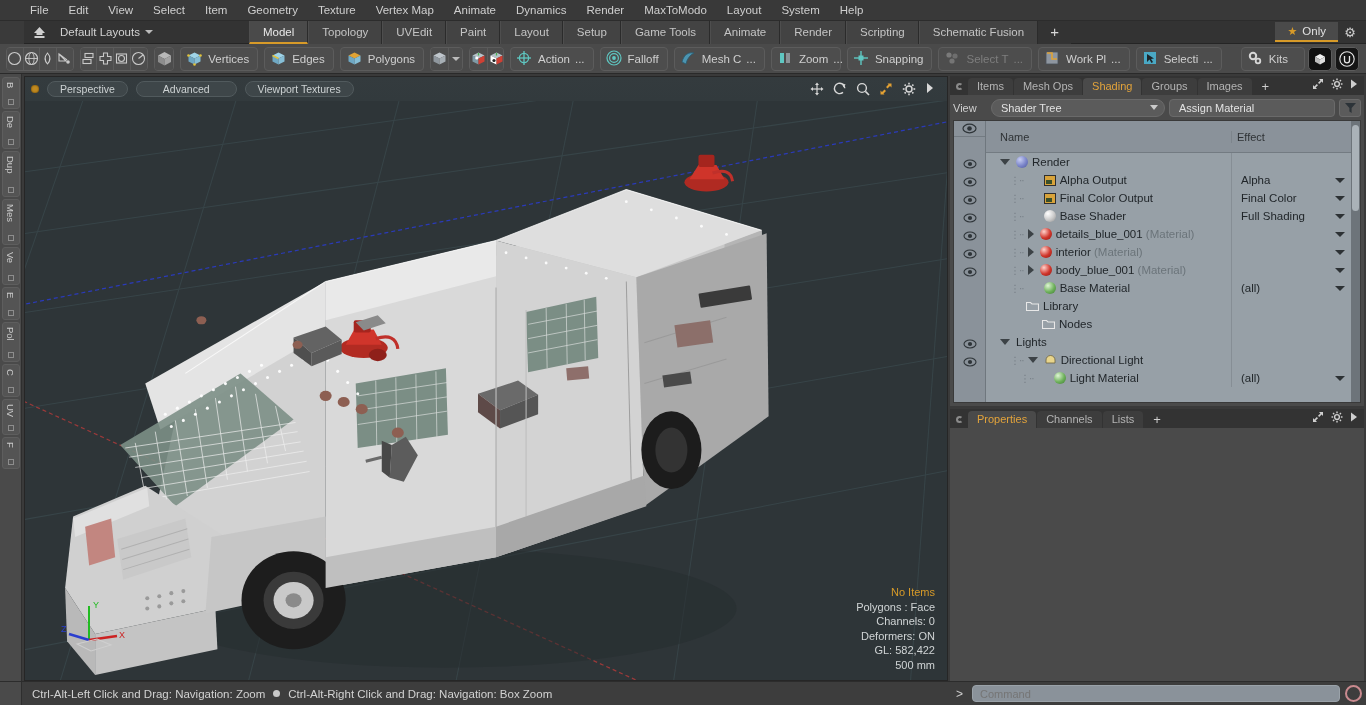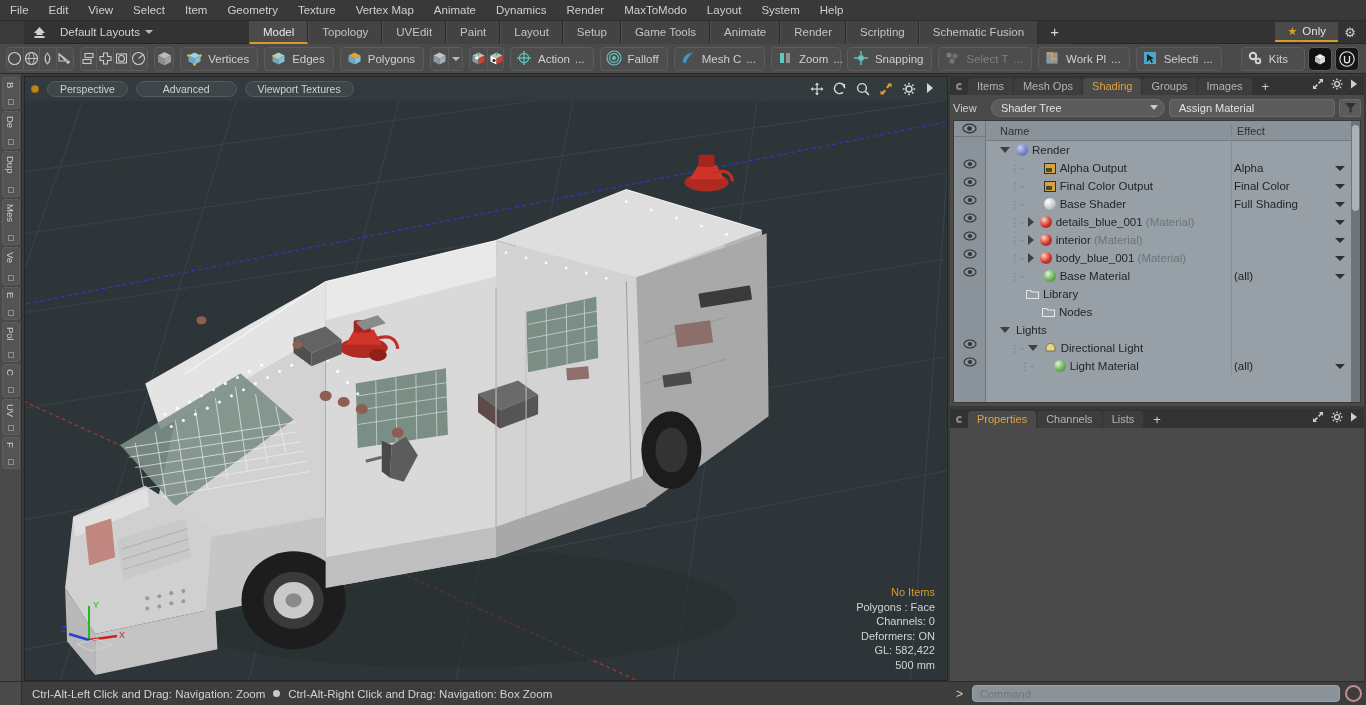--- a/index.html
+++ b/index.html
@@ -10,21 +10,21 @@
     font-size: 11px;
     color: #c8c8c8;
     overflow: hidden;
     -webkit-font-smoothing: antialiased;
   }
   #app { position: relative; width: 1366px; height: 705px; display: flex; flex-direction: column; }
 
   
   .menubar {
     height: 21px; background: #393939; display: flex; align-items: center;
-    padding-left: 0; flex: 0 0 21px; border-bottom: 1px solid #2c2c2c;
+    padding-left: 20px; flex: 0 0 21px; border-bottom: 1px solid #2c2c2c;
   }
   .menubar .mi {
     padding: 0 10px; height: 21px; line-height: 21px; font-size: 11.5px;
     color: #cfcfcf; cursor: default; white-space: nowrap;
   }
 
   
   .layoutbar {
     height: 23px; background: #333333; display: flex; align-items: center;
     flex: 0 0 23px; border-bottom: 1px solid #252525; position: relative; margin-left: 24px;
@@ -163,31 +163,31 @@
   .sqbtn {
     width: 22px; height: 18px; flex: 0 0 22px; background: #5b5b5b; border: 1px solid #6a6a6a;
     border-radius: 3px; display: flex; align-items: center; justify-content: center;
   }
 
   
   .tree-wrap { flex: 1 1 auto; display: flex; min-height: 0; border: 1px solid #3a3a3a; }
   .eyecol { width: 32px; flex: 0 0 32px; background: #8a929a; border-right: 1px solid #6f777e; }
   .treecol { flex: 1 1 auto; background: #97a0a7; min-width: 0; position: relative; overflow: hidden; }
   .tree-head {
-    height: 20px; display: flex; align-items: center; background: #8a929a;
+    height: 32px; display: flex; align-items: center; background: #8a929a;
     border-bottom: 1px solid #737b82; font-size: 11px; color: #2e3235;
   }
   .th-name { padding-left: 14px; flex: 1 1 auto; }
   .th-eff { width: 120px; flex: 0 0 120px; padding-left: 5px; border-left: 1px solid #7d858c; }
   .scrollbar-v { width: 9px; flex: 0 0 9px; background: #6d747a; position: relative; }
   .scrollbar-v .thumb { position: absolute; left:1px; right:1px; top: 4px; height: 86px; background: #aab2b8; border-radius: 4px;}
 
   .trow { height: 18px; display: flex; align-items: center; font-size: 11.5px; color: #21262a; position: relative;}
   .tname { flex: 1 1 auto; display: flex; align-items: center; gap: 4px; min-width: 0; overflow: hidden; white-space: nowrap;}
-  .teff { width: 120px; flex: 0 0 120px; display: flex; align-items: center; padding-left: 2px;
+  .teff { width: 120px; flex: 0 0 120px; display: flex; align-items: center; padding-left: 9px;
           border-left: 1px solid #868e95; height: 18px; }
   .teff .dd-caret2 { margin-left: auto; margin-right: 6px; width: 0; height: 0;
           border-left: 5px solid transparent; border-right: 5px solid transparent; border-top: 5px solid #2c3134; }
   .muted { color: #6b747a; }
   .twisty { width: 0; height: 0; border-left: 5px solid transparent; border-right: 5px solid transparent;
             border-top: 6px solid #3c4246; margin-right: 2px; }
   .twisty-r { width: 0; height: 0; border-top: 5px solid transparent; border-bottom: 5px solid transparent;
             border-left: 6px solid #3c4246; margin-right: 2px; }
   .dashguide { color: #767e85; letter-spacing: -1px; font-size: 10px; }
 

